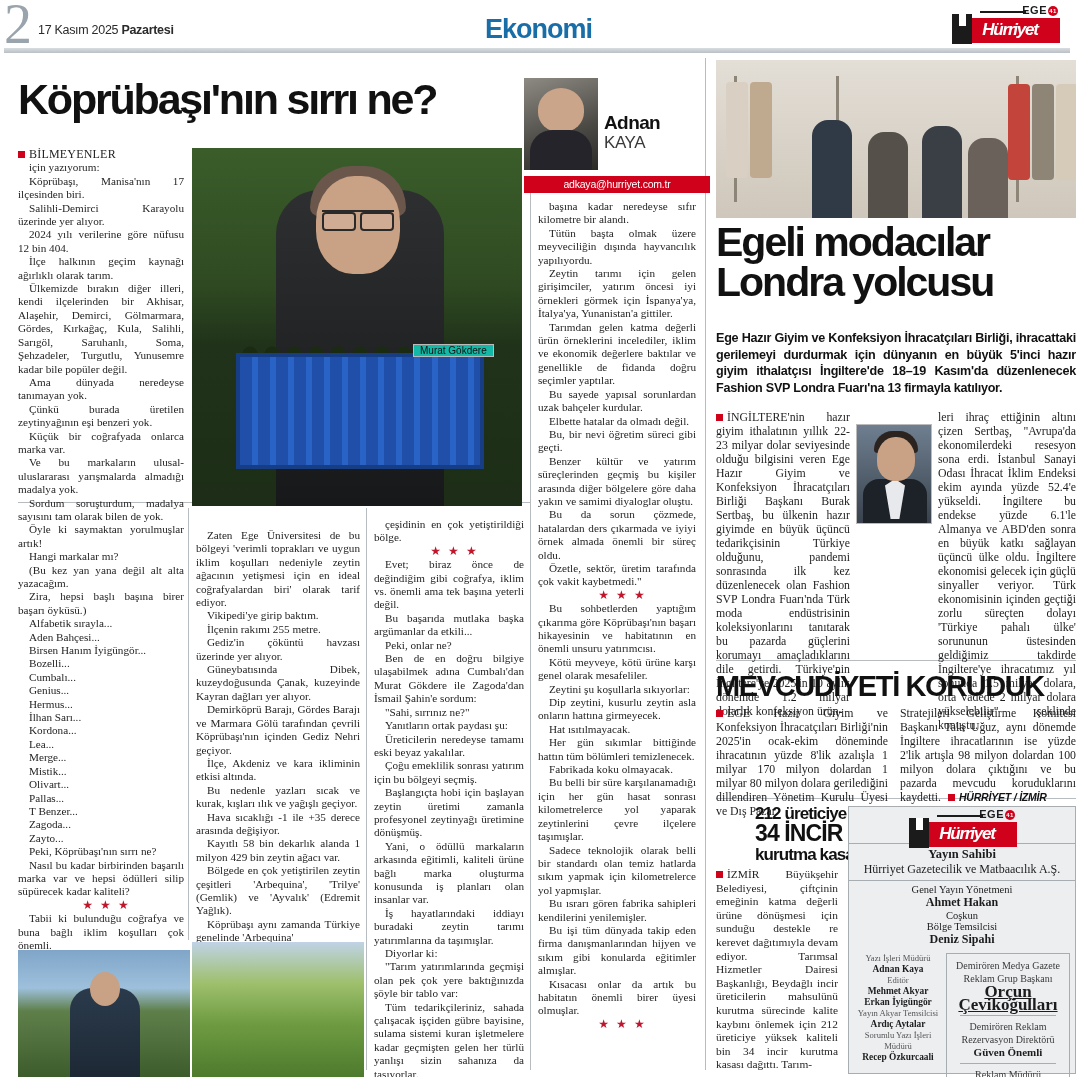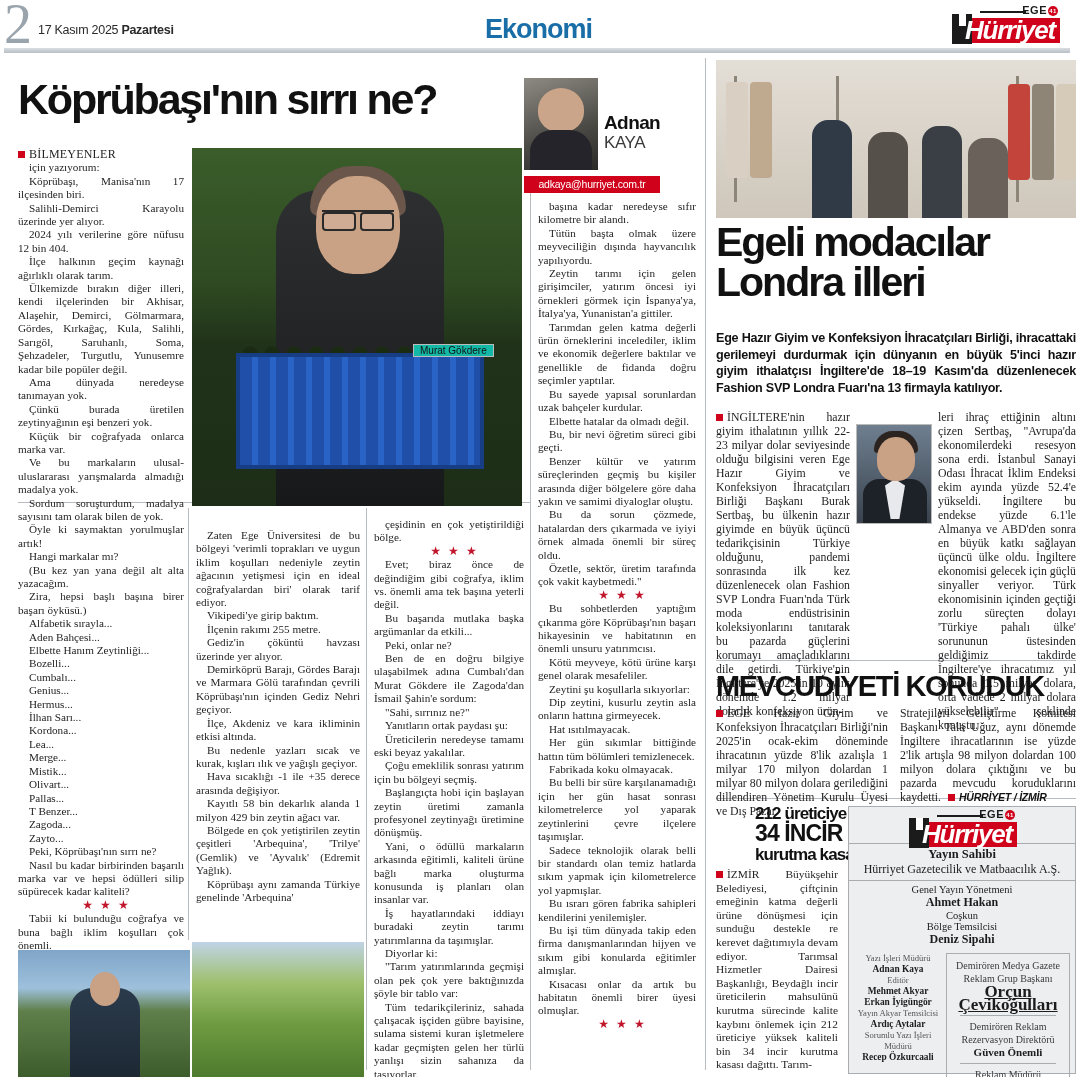--- a/index.html
+++ b/index.html
@@ -49,21 +49,21 @@
   .hur-logo .ege-line{
     position:absolute; right:34px; top:5px; width:46px;height:2px;background:#1b1b1b;
   }
   .hur-logo .redbox {
     position:absolute; left:8px; top:12px; width:100px; height:25px;
     background:#d0021b;
   }
   .hur-logo .hname {
     position:absolute; left:8px; top:11px; width:100px; height:26px;
     font-family:"Liberation Sans", sans-serif; font-weight:bold;
-    font-size:26px; color:#fff; letter-spacing:-1.2px; line-height:26px;
+    font-size:17px; color:#fff; letter-spacing:-1.2px; line-height:26px;
     text-align:center; font-style:italic;
   }
   .hur-logo .hblock{
     position:absolute; left:0px; top:8px; width:20px;height:30px;
     background:#1b1b1b;
   }
   .hur-logo .hblock::after{
     content:""; position:absolute; left:7px; top:0; width:7px; height:12px; background:#fff;
   }
 
@@ -106,21 +106,21 @@
     position:absolute; left:604px; top:112px;
     font-family:"Liberation Sans", sans-serif; font-weight:bold;
     font-size:19px; color:#111; letter-spacing:-0.6px;
   }
   .author-surname {
     position:absolute; left:604px; top:133px;
     font-family:"Liberation Sans", sans-serif;
     font-size:17px; color:#3a3a3a; letter-spacing:-0.4px;
   }
   .author-mail {
-    position:absolute; left:524px; top:176px; width:136px; height:17px;
+    position:absolute; left:524px; top:176px; width:186px; height:17px;
     background:#d0021b; color:#fff;
     font-family:"Liberation Sans", sans-serif; font-size:10.5px;
     text-align:center; line-height:17px; letter-spacing:-0.2px;
   }
 
   
   .main-photo {
     position:absolute; left:192px; top:148px; width:330px; height:358px;
     background:
       radial-gradient(circle at 50% 24%, #b2a898 0 12%, rgba(0,0,0,0) 13%),
@@ -338,21 +338,21 @@
         <p>Çünkü burada üretilen zeytinyağının eşi benzeri yok.</p>
         <p>Küçük bir coğrafyada onlarca marka var.</p>
         <p>Ve bu markaların ulusal-uluslararası yarışmalarda almadığı madalya yok.</p>
         <p>Sordum soruşturdum, madalya sayısını tam olarak bilen de yok.</p>
         <p>Öyle ki saymaktan yorulmuşlar artık!</p>
         <p>Hangi markalar mı?</p>
         <p>(Bu kez yan yana değil alt alta yazacağım.</p>
         <p>Zira, hepsi başlı başına birer başarı öyküsü.)</p>
         <p>Alfabetik sırayla...</p>
         <p>Aden Bahçesi...</p>
-        <p>Elbette Hanım Zeytinliği...</p>
+        <p>Birsen Hanım İyigüngör...</p>
         <p>Bozelli...</p>
         <p>Cumbalı...</p>
         <p>Genius...</p>
         <p>Hermus...</p>
         <p>İlhan Sarı...</p>
         <p>Kordona...</p>
         <p>Lea...</p>
         <p>Merge...</p>
         <p>Mistik...</p>
         <p>Olivart...</p>
@@ -368,20 +368,21 @@
         <p>Tabii ki bulunduğu coğrafya ve buna bağlı iklim koşulları çok önemli.</p>
       </div>
   </div>
 
   <div class="col" id="col2" style="left:196px; top:518px; width:164px;margin-top:11px;">
     <div id="c2body">
         <p>Zaten Ege Üniversitesi de bu bölgeyi 'verimli toprakları ve uygun iklim koşulları nedeniyle zeytin ağacının yetişmesi için en ideal coğrafyalardan biri' olarak tarif ediyor.</p>
         <p>Vikipedi'ye girip baktım.</p>
         <p>İlçenin rakımı 255 metre.</p>
         <p>Gediz'in çöküntü havzası üzerinde yer alıyor.</p>
+        <p>Güneybatısında Dibek, kuzeydoğusunda Çanak, kuzeyinde Kayran dağları yer alıyor.</p>
         <p>Demirköprü Barajı, Gördes Barajı ve Marmara Gölü tarafından çevrili Köprübaşı'nın içinden Gediz Nehri geçiyor.</p>
         <p>İlçe, Akdeniz ve kara ikliminin etkisi altında.</p>
         <p>Bu nedenle yazları sıcak ve kurak, kışları ılık ve yağışlı geçiyor.</p>
         <p>Hava sıcaklığı -1 ile +35 derece arasında değişiyor.</p>
         <p>Kayıtlı 58 bin dekarlık alanda 1 milyon 429 bin zeytin ağacı var.</p>
         <p>Bölgede en çok yetiştirilen zeytin çeşitleri 'Arbequina', 'Trilye' (Gemlik) ve 'Ayvalık' (Edremit Yağlık).</p>
         <p>Köprübaşı aynı zamanda Türkiye genelinde 'Arbequina'</p>
       </div>
   </div>
 
@@ -455,21 +456,21 @@
     <div class="cloth" style="left:316px; top:24px; background:#8e8577;"></div>
     <div class="cloth" style="left:340px; top:24px; background:#d6cbb8;"></div>
     <div class="pers" style="left:96px; height:98px; background:#2f3a46;"></div>
     <div class="pers" style="left:152px; height:86px; background:#55504a;"></div>
     <div class="pers" style="left:206px; height:92px; background:#3a3f46;"></div>
     <div class="pers" style="left:252px; height:80px; background:#6a625a;"></div>
   </div>
 
   <div class="headline-right">
     <div>Egeli modacılar</div>
-    <div>Londra illeri</div>
+    <div>Londra yolcusu</div>
   </div>
   <div class="standfirst">Ege Hazır Giyim ve Konfeksiyon İhracatçıları Birliği, ihracattaki gerilemeyi durdurmak için dünyanın en büyük 5'inci hazır giyim ithalatçısı İngiltere'de 18–19 Kasım'da düzenlenecek Fashion SVP Londra Fuarı'na 13 firmayla katılıyor.</div>
 
   <div class="sertbas-photo">
     <div class="suit"></div>
       <div class="shirt"></div>
     <div class="hair"></div>
       <div class="head"></div>
   </div>
 

